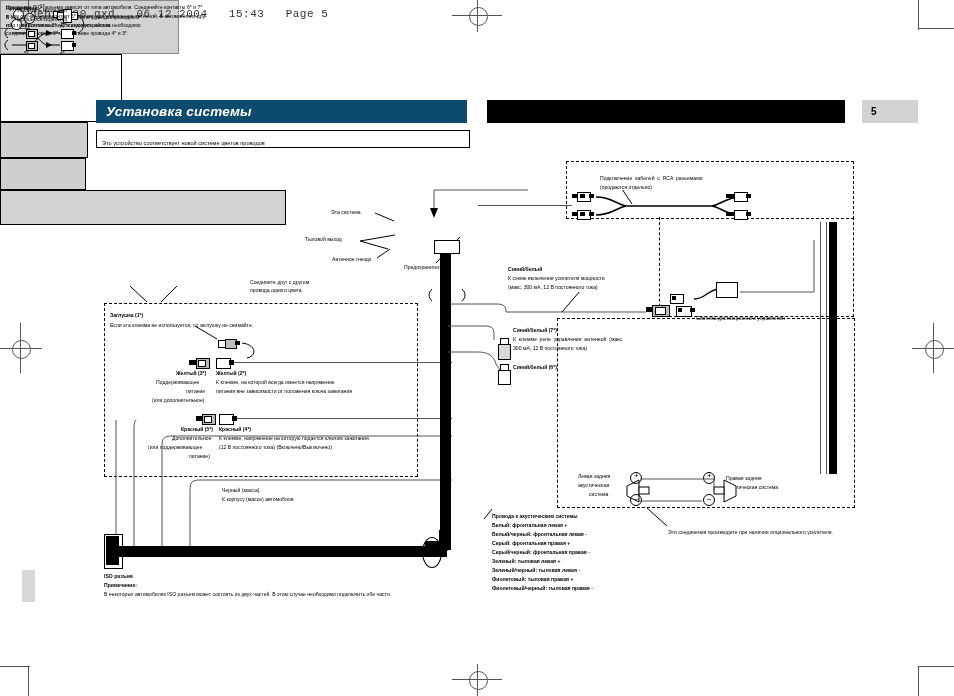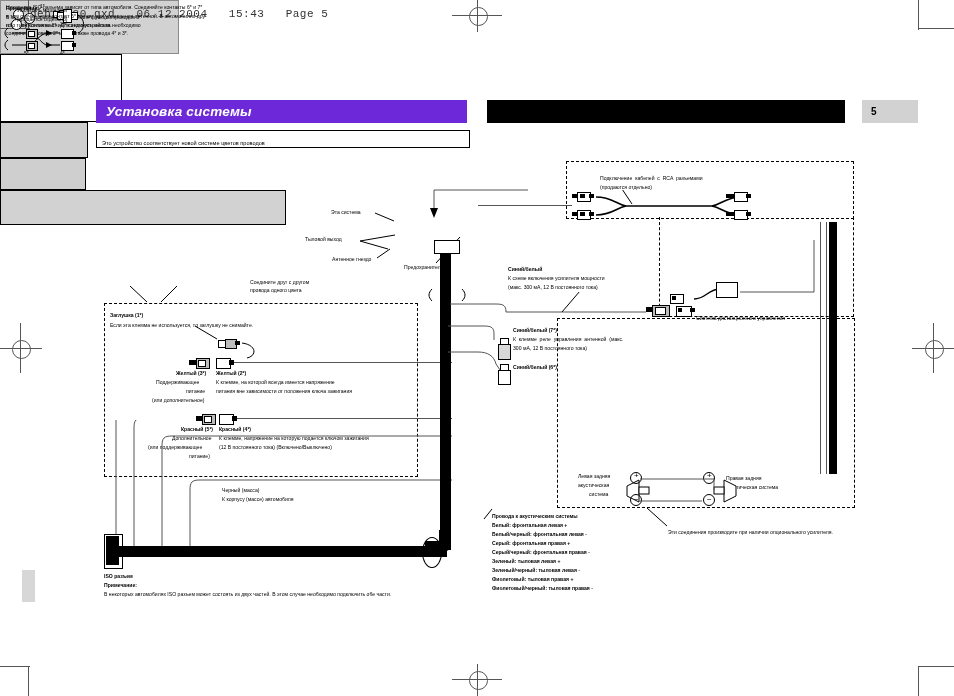--- a/index.html
+++ b/index.html
@@ -11,21 +11,21 @@
   .dash-box{position:absolute;border:1px dashed #000;}
 
   
   .crop-v{position:absolute;width:1px;background:#555;}
   .crop-h{position:absolute;height:1px;background:#555;}
   .reg{position:absolute;width:17px;height:17px;border:1px solid #555;border-radius:50%;}
 
   
   #filestamp{left:30px;top:8px;font-family:"Liberation Mono","DejaVu Sans Mono",monospace;
              font-size:11px;color:#333;letter-spacing:.5px;white-space:pre;}
-  #hdr-bar{left:96px;top:100px;width:371px;height:23px;background:#6d28d9;}
+  #hdr-bar{left:96px;top:100px;width:371px;height:23px;background:#0c4a6e;}
   #hdr-bar span{color:#fff;font-style:italic;font-weight:bold;font-size:13.5px;
                 line-height:23px;margin-left:10px;letter-spacing:.2px;}
   #hdr-bar2{left:487px;top:100px;width:358px;height:23px;background:#000;}
   #pagenum{left:862px;top:100px;width:56px;height:23px;background:#d2d2d2;}
   #pagenum span{font-weight:bold;font-size:10px;line-height:23px;margin-left:9px;}
   #notice{left:96px;top:130px;width:372px;height:16px;border:1px solid #000;}
   #notice span{font-size:5.6px;line-height:16px;margin-left:5px;}
   #footmark{left:22px;top:570px;width:13px;height:32px;background:#d7d7d7;}
 
   

